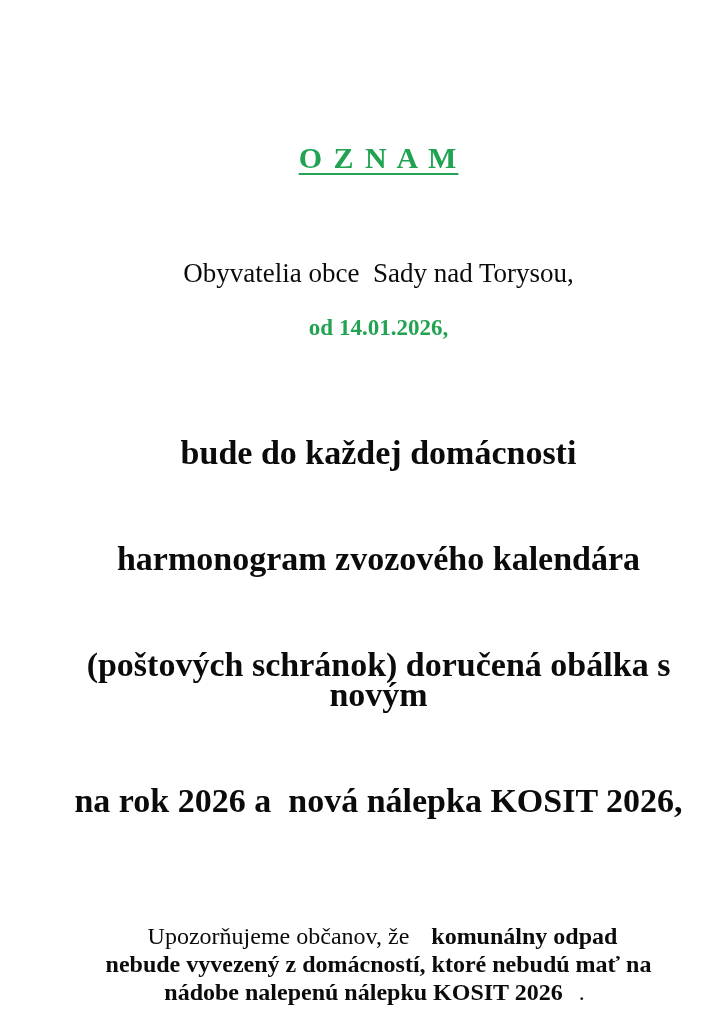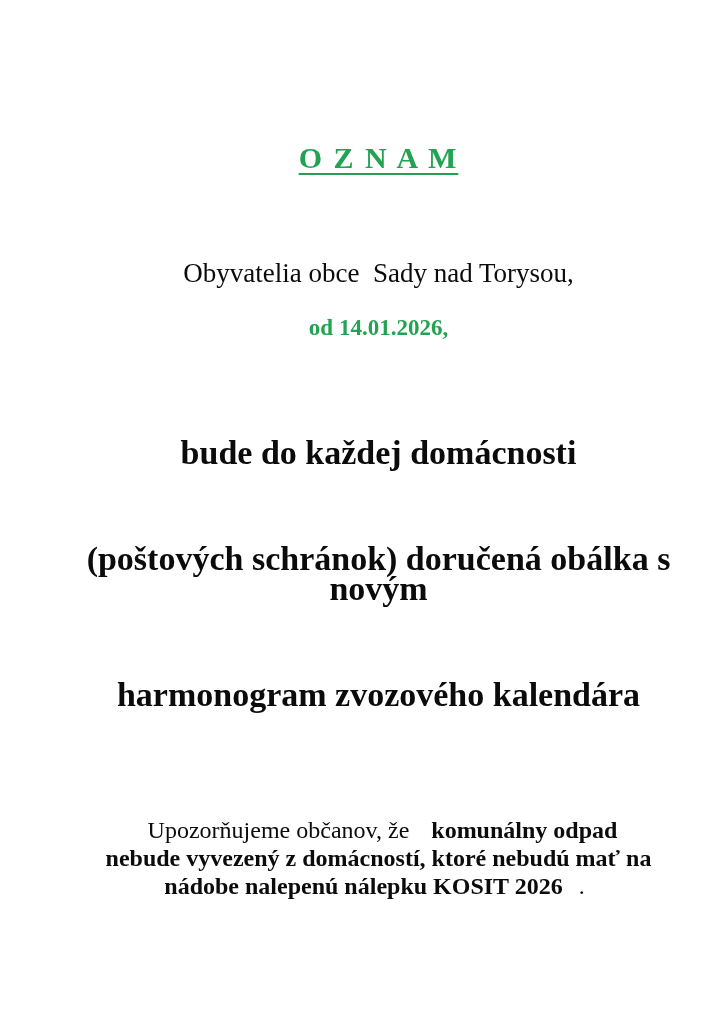--- a/index.html
+++ b/index.html
@@ -62,19 +62,20 @@
 <div class="page">
 
   <h1 class="title keep-spaces">O Z N A M</h1>
 
   <p class="intro keep-spaces">Obyvatelia obce  Sady nad Torysou,</p>
 
   <p class="date-line">od 14.01.2026,</p>
 
   <div class="para1 keep-spaces">
     <div>bude do každej domácnosti</div>
+    <div>harmonogram zvozového kalendára</div>
     <div>(poštových schránok) doručená obálka s novým</div>
-    <div>harmonogram zvozového kalendára</div>
+    <div>na rok 2026 a  nová nálepka KOSIT 2026,</div>
   </div>
 
   <p class="warning"><span>Upozorňujeme občanov, že </span><span class="bold">komunálny odpad nebude vyvezený z domácností, ktoré nebudú mať na nádobe nalepenú nálepku KOSIT 2026</span><span>.</span></p>
 
 </div>
 
 </body></html>

